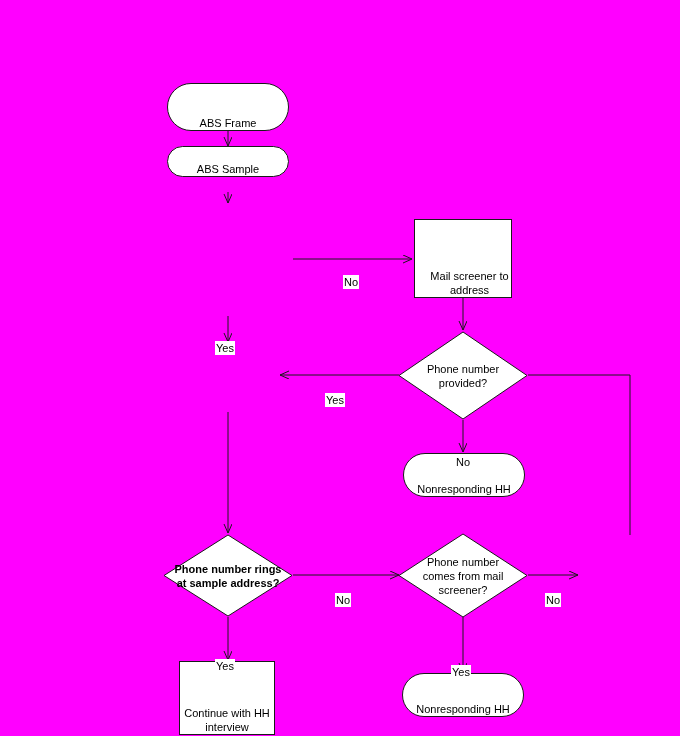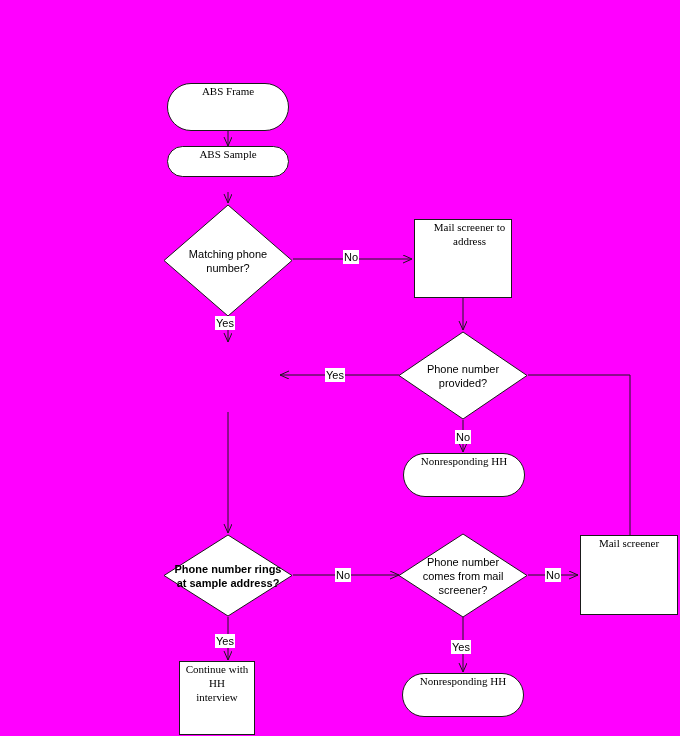--- a/index.html
+++ b/index.html
@@ -25,28 +25,27 @@
     width: 680px;
     height: 736px;
     pointer-events: none;
   }
   .node {
     position: absolute;
     box-sizing: border-box;
     background: #ffffff;
     border: 1px solid #1a1a1a;
     display: flex;
-    align-items: flex-start;
+    align-items: flex-end;
     justify-content: center;
     text-align: center;
     font-size: 11px;
     line-height: 14px;
     color: #000000;
     white-space: pre-line;
-    font-family: Liberation Serif, serif;
   }
   .node.terminator {
     border-radius: 999px;
   }
   .node.process {
     border-radius: 0;
   }
   .diamond {
     position: absolute;
   }
@@ -72,20 +71,21 @@
     white-space: pre-line;
   }
   .edge-label {
     position: absolute;
     background: #ffffff;
     color: #000000;
     font-size: 11px;
     line-height: 12px;
     padding: 1px 1px 1px 1px;
     white-space: nowrap;
+    margin-top: 25px;
   }
 </style>
 </head>
 <body>
 
 <div id="canvas">
 
   <svg id="edges" viewBox="0 0 680 736">
     <defs>
       <marker id="arrow" markerWidth="10" markerHeight="10" refX="9" refY="4" orient="auto" markerUnits="userSpaceOnUse">
@@ -123,27 +123,20 @@
   </svg>
 
   <div class="node terminator" style="left:167px; top:83px; width:122px; height:48px;">
     <span>ABS Frame</span>
   </div>
 
   <div class="node terminator" style="left:167px; top:146px; width:122px; height:31px;">
     <span>ABS Sample</span>
   </div>
 
-  <div class="diamond" style="left:163px; top:204px; width:130px; height:113px;">
-    <svg width="130" height="113" viewBox="0 0 130 113">
-      <polygon points="65,1 129,56.5 65,112 1,56.5" fill="#ffffff" stroke="#1a1a1a" stroke-width="1"></polygon>
-    </svg>
-    <div class="dlabel">Matching phone
-number?</div>
-  </div>
 
   <div class="node process" style="left:414px; top:219px; width:98px; height:79px;padding-left:13px;">
     <span>Mail screener to
 address</span>
   </div>
 
 
   <div class="diamond" style="left:398px; top:331px; width:130px; height:89px;">
     <svg width="130" height="89" viewBox="0 0 130 89">
       <polygon points="65,1 129,44.5 65,88 1,44.5" fill="#ffffff" stroke="#1a1a1a" stroke-width="1"></polygon>
@@ -166,25 +159,22 @@
 
   <div class="diamond" style="left:398px; top:533px; width:130px; height:85px;">
     <svg width="130" height="85" viewBox="0 0 130 85">
       <polygon points="65,1 129,42.5 65,84 1,42.5" fill="#ffffff" stroke="#1a1a1a" stroke-width="1"></polygon>
     </svg>
     <div class="dlabel">Phone number
 comes from mail
 screener?</div>
   </div>
 
-  <div class="node process" style="left:580px; top:535px; width:98px; height:80px;">
-    <span>Mail screener</span>
-  </div>
 
-  <div class="node process" style="left:179px; top:661px; width:76px; height:74px;">
+  <div class="node process" style="left:179px; top:661px; width:96px; height:74px;">
     <span>Continue with HH
 interview</span>
   </div>
 
   <div class="node terminator" style="left:402px; top:673px; width:122px; height:44px;">
     <span>Nonresponding HH</span>
   </div>
 
   <div class="edge-label" style="left:343px; top:250px;">No</div>
 

